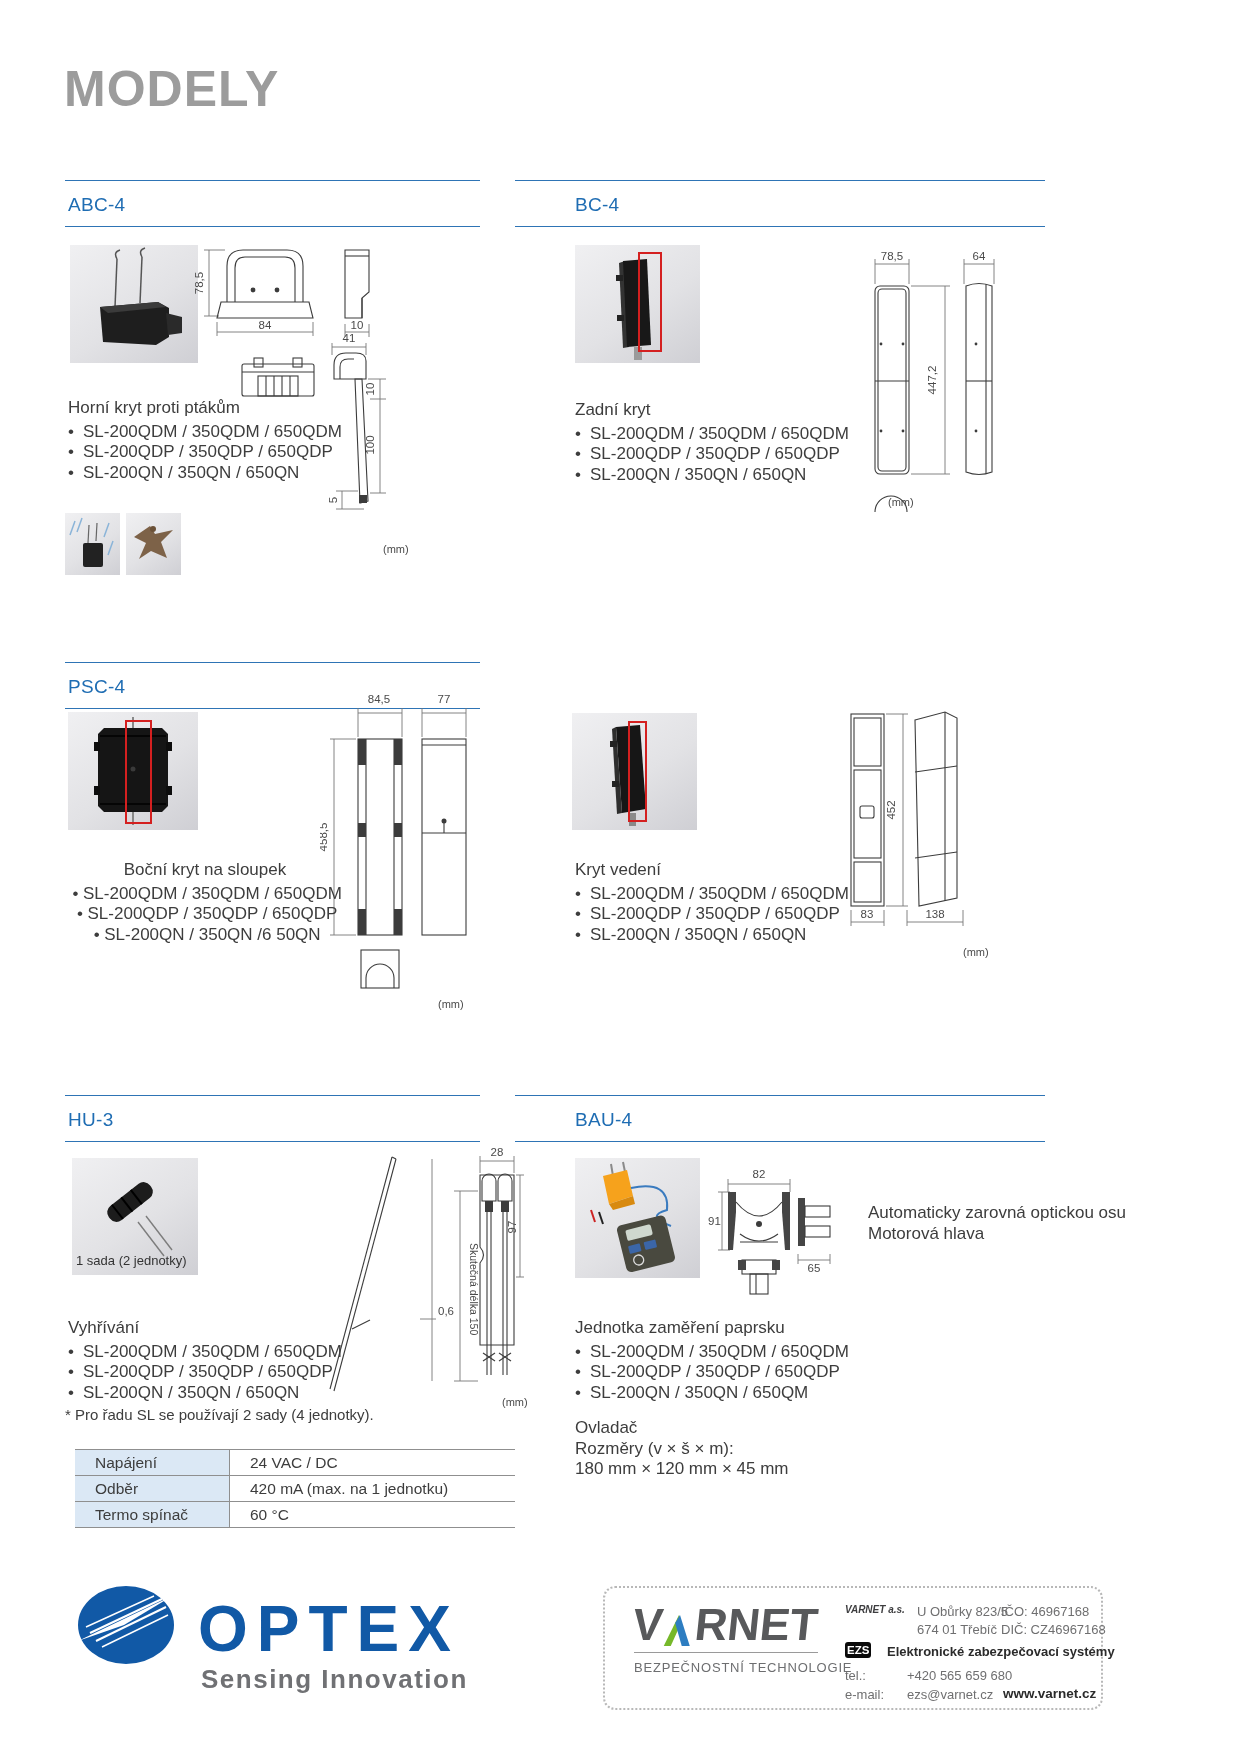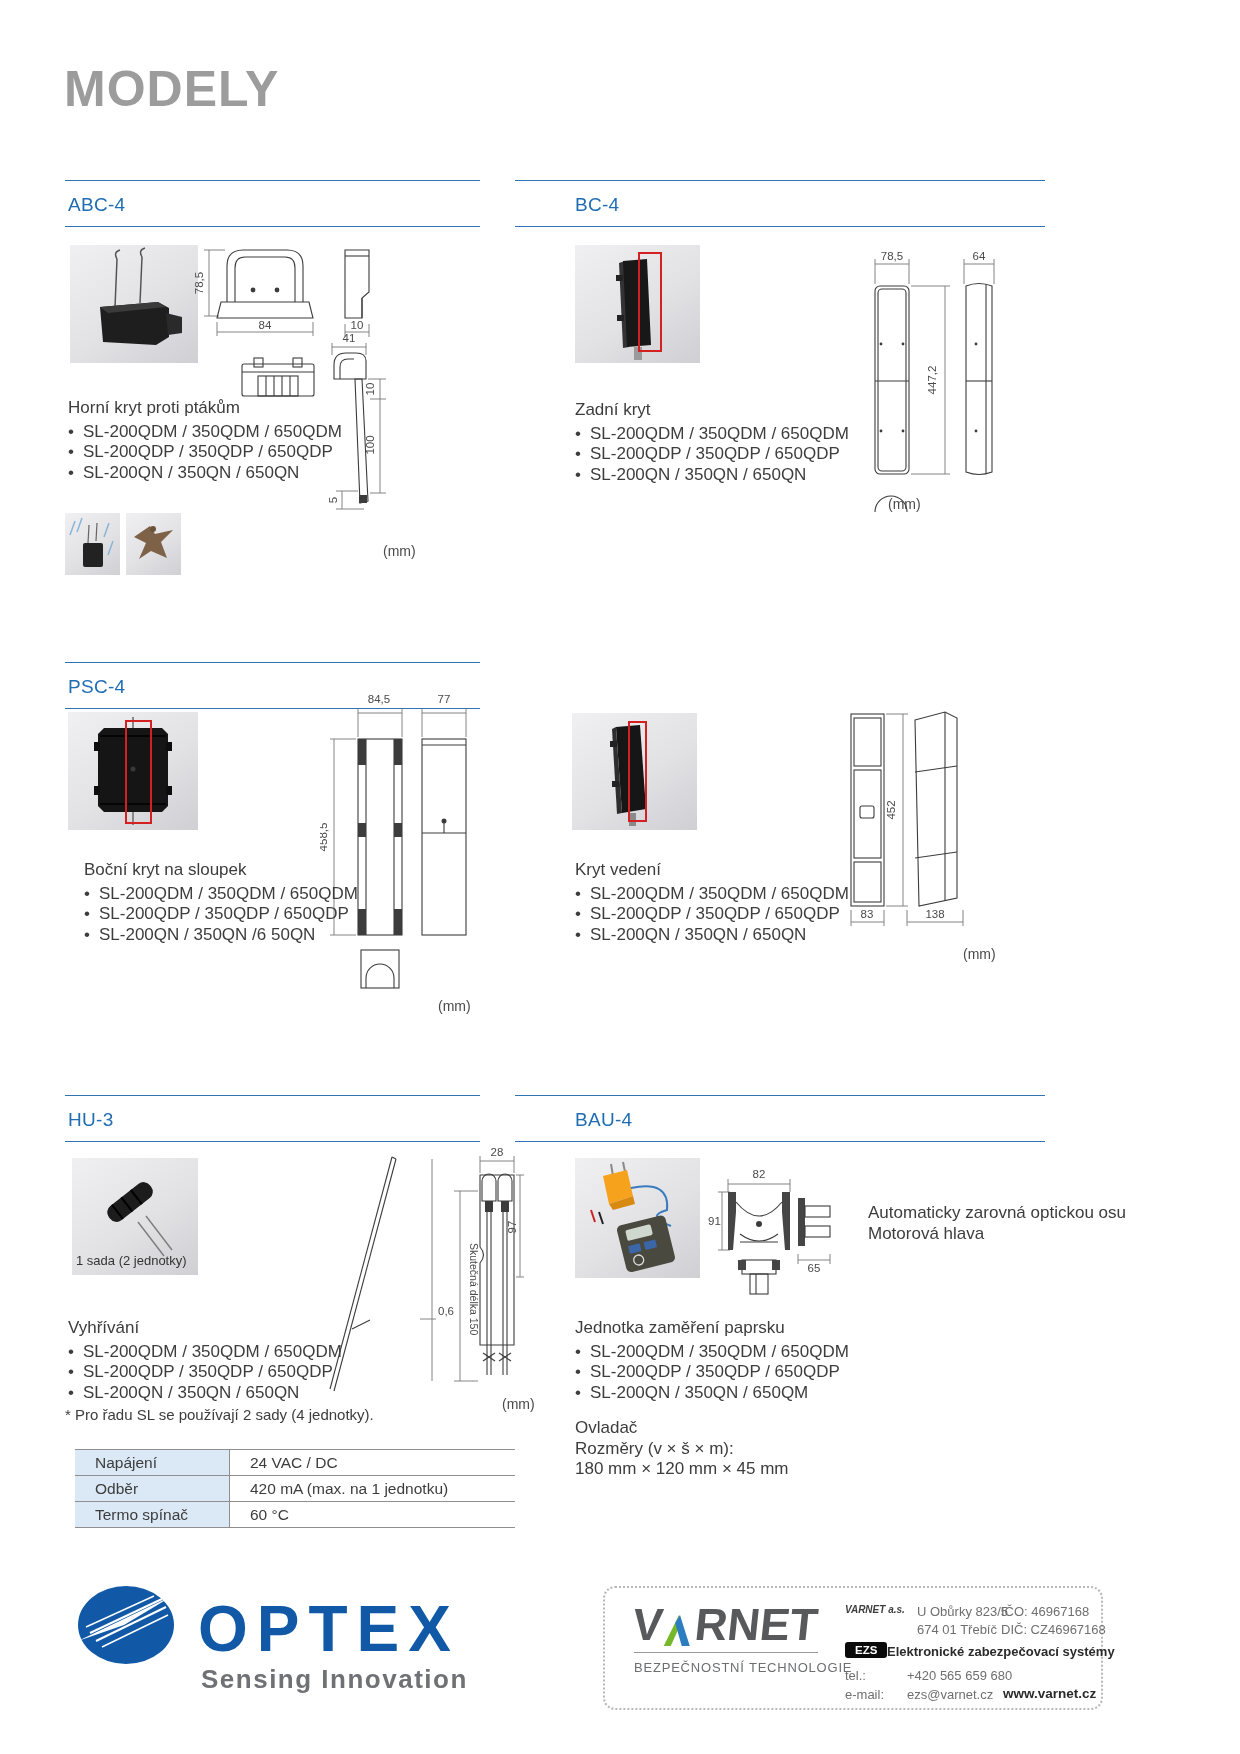--- a/index.html
+++ b/index.html
@@ -11,21 +11,21 @@
   .sec-head h2{margin:0;padding:13px 0 0 3px;font-size:19px;font-weight:400;color:#1f6db3;letter-spacing:.3px;}
   .sec-head.indent h2{padding-left:60px;}
   .photo{position:absolute;background:linear-gradient(145deg,#f0f0f2 0%,#e2e2e5 55%,#cfcfd4 100%);}
   .photo svg{display:block;}
   .redbox{position:absolute;border:2px solid #d42020;background:transparent;}
   .tblock{position:absolute;font-size:17px;line-height:20.5px;color:#3d3d3d;}
   .pname{margin-bottom:3px;}
   .mline{white-space:nowrap;}
   .blt::before{content:"\2022";}
   .blt{display:inline-block;width:15px;}
-  .mm{position:absolute;font-size:14px;color:#4a4a4a;}
+  .mm{position:absolute;font-size:11px;color:#4a4a4a;}
   .dims svg{display:block;}
   svg text{font-family:"Liberation Sans",sans-serif;font-size:11.5px;fill:#4a4a4a;}
   .ln{stroke:#3c3c3c;stroke-width:1.1;fill:none;}
   .dml{stroke:#777;stroke-width:0.9;fill:none;}
   .fill{fill:#3c3c3c;stroke:none;}
   .caption{position:absolute;font-size:13px;color:#333;}
   .footnote{position:absolute;font-size:15px;color:#3d3d3d;}
   .ctrl{position:absolute;font-size:17px;line-height:20.5px;color:#3d3d3d;}
   .spec-table{position:absolute;border-collapse:collapse;font-size:15.5px;color:#3d3d3d;}
   .spec-table td{border-top:1px solid #8f8f8f;border-bottom:1px solid #8f8f8f;padding:3px 20px;height:19px;}
@@ -34,21 +34,21 @@
   .optex-word{position:absolute;font-size:64px;font-weight:bold;color:#1159a6;letter-spacing:9px;}
   .optex-tag{position:absolute;font-size:26px;font-weight:bold;color:#707174;letter-spacing:1.5px;}
   .vbox{position:absolute;border:2px dotted #b8b8b8;border-radius:12px;box-sizing:border-box;}
   .vlogo{position:absolute;display:flex;align-items:flex-end;font-size:45px;font-weight:bold;
          color:#58595b;transform:skewX(-6deg);line-height:1;}
   .vsub{position:absolute;font-size:13px;color:#6d6e70;letter-spacing:0.8px;}
   .vrule{position:absolute;height:1px;background:#9a9a9a;}
   .vsmall{position:absolute;font-size:13px;color:#6f6f70;white-space:nowrap;}
   .vcompany{position:absolute;font-size:10px;font-weight:bold;font-style:italic;color:#3e3e40;}
   .ezs{position:absolute;background:#0a0a0a;color:#fff;font-size:11.5px;font-weight:bold;
-       padding:2px 10px;border-radius:3px;}
+       padding:2px 2px;border-radius:3px;}
   .ezstext{position:absolute;font-size:13px;font-weight:bold;color:#2b2b2b;white-space:nowrap;}
   .vweb{position:absolute;font-size:13.5px;font-weight:bold;color:#2b2b2b;}
 </style>
 </head>
 <body>
 
 <div class="page">
 
   <div class="abs page-title" style="left:64px;top:60px;">MODELY</div>
 
@@ -278,21 +278,21 @@
     </svg>
   </div>
 
   <div class="abs dims" style="left:357px;top:948px;">
     <svg width="46" height="44" viewBox="0 0 46 44">
       <rect class="ln" x="4" y="2" width="38" height="38"></rect>
       <path class="ln" d="M9,40 V30 A14,14 0 0 1 37,30 V40"></path>
     </svg>
   </div>
 
-  <div class="tblock" style="left:84px;top:860px;">
+  <div class="tblock" style="left:68px;top:860px;text-align:center;">
     <div class="pname">Boční kryt na sloupek</div>
     <div class="mline"><span class="blt"></span><span>SL-200QDM / 350QDM / 650QDM</span></div>
     <div class="mline"><span class="blt"></span><span>SL-200QDP / 350QDP / 650QDP</span></div>
     <div class="mline"><span class="blt"></span><span>SL-200QN / 350QN /6 50QN</span></div>
   </div>
 
   <div class="mm" style="left:438px;top:998px;">(mm)</div>
 
 
   <div class="photo" style="left:572px;top:713px;width:125px;height:117px;">

